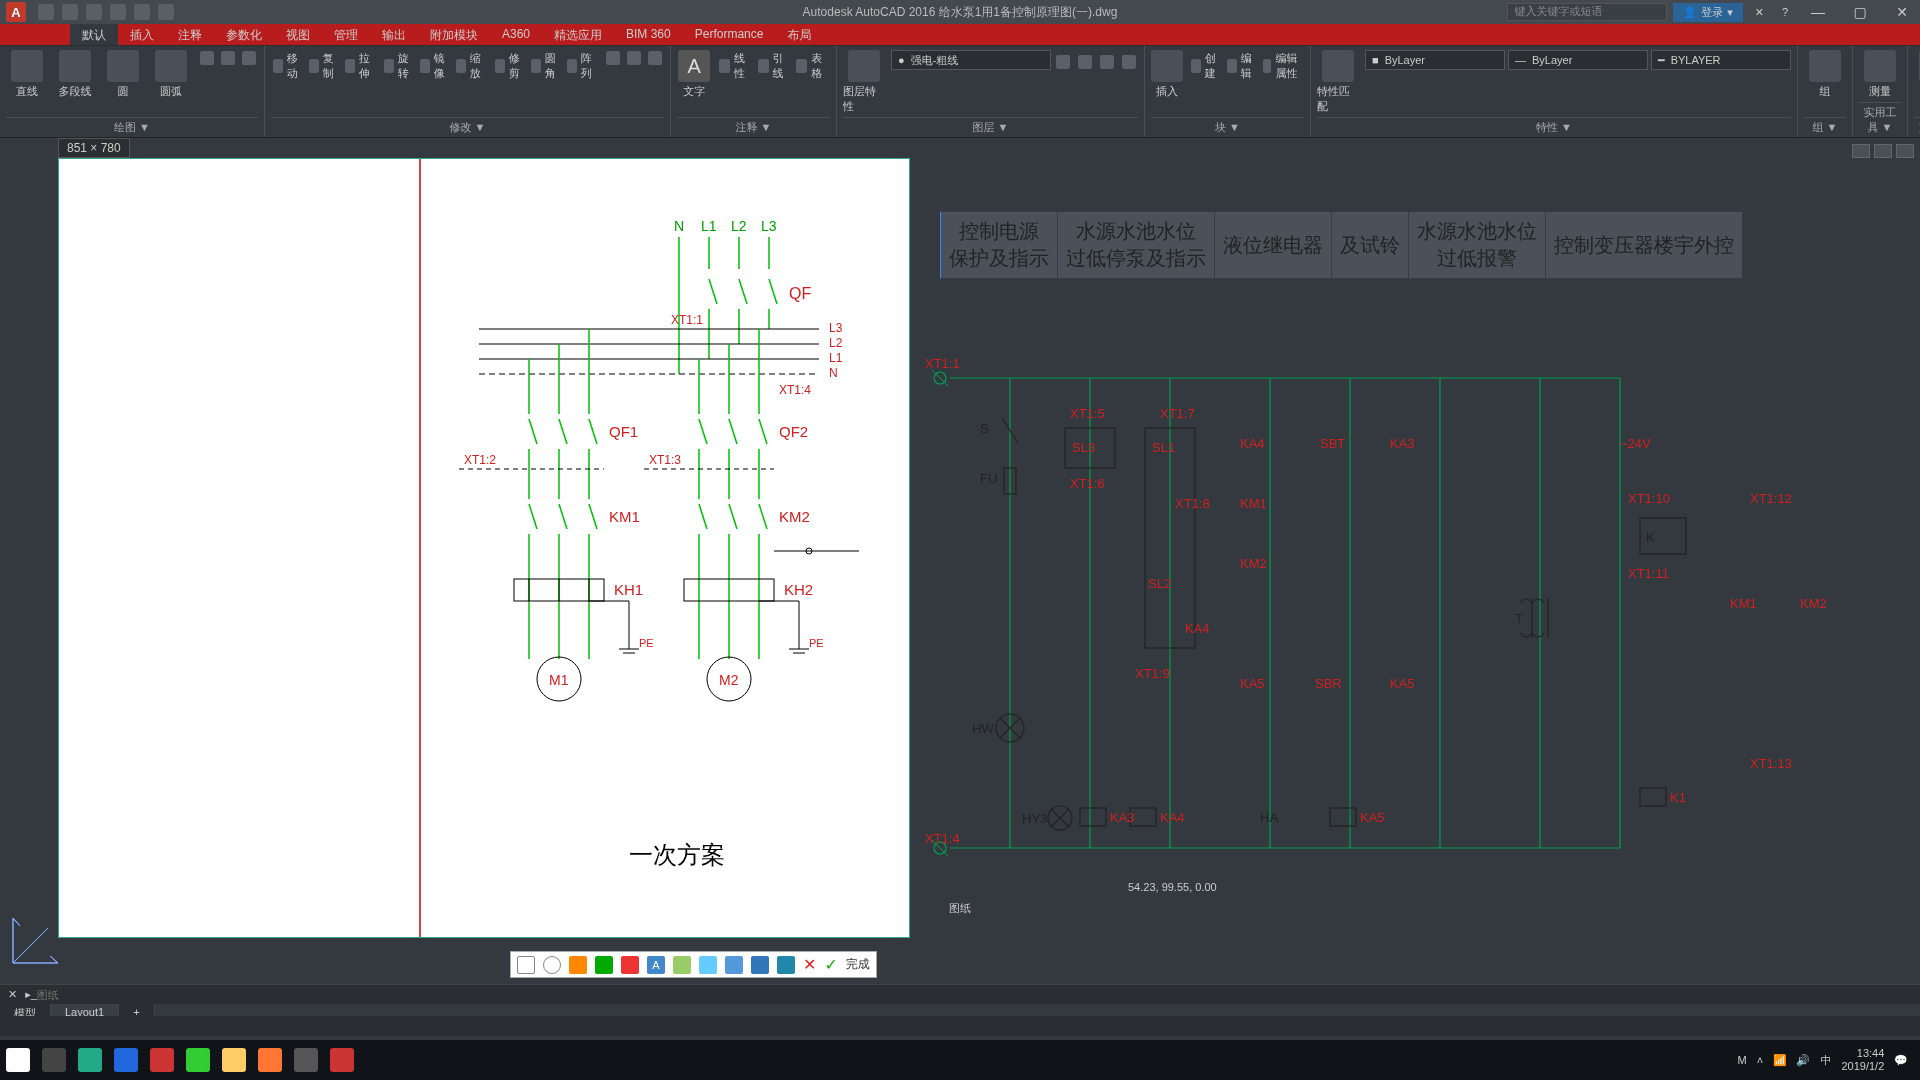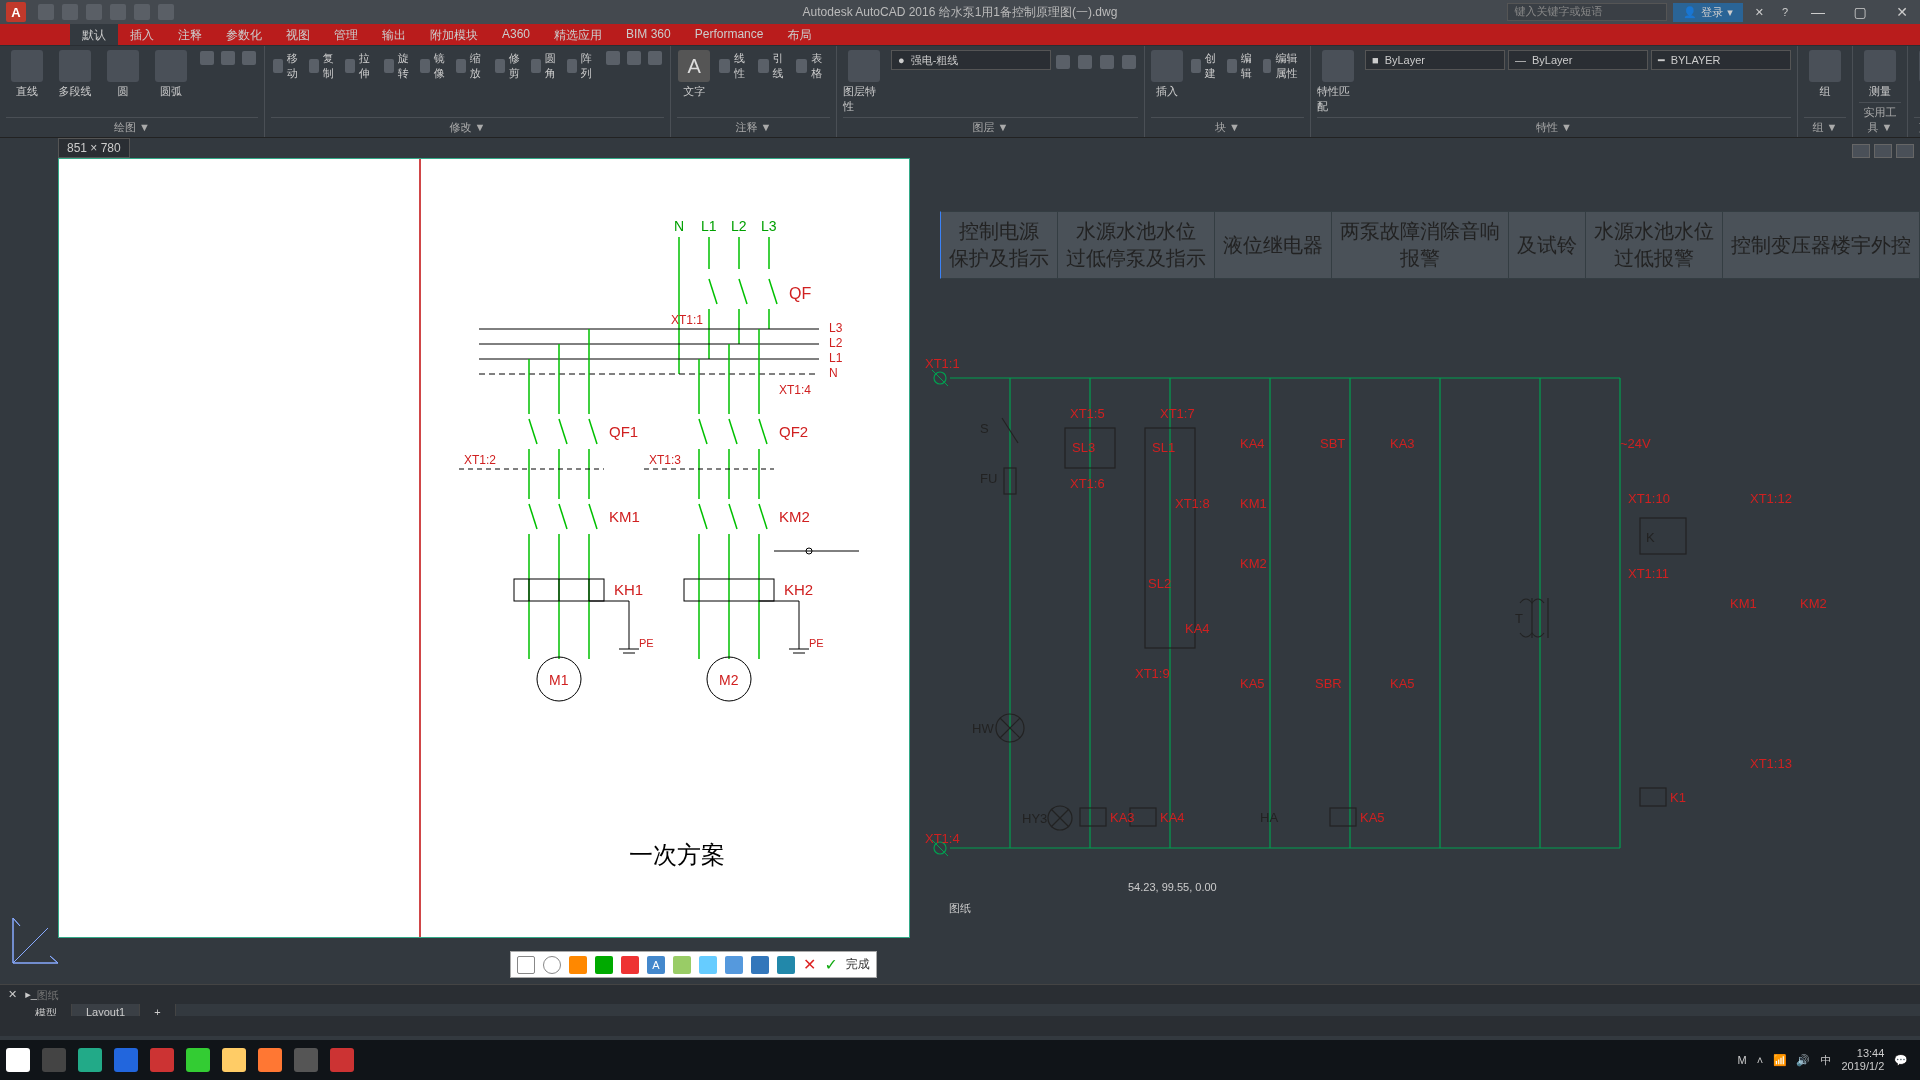--- a/index.html
+++ b/index.html
@@ -71,21 +71,21 @@
 
 .statusbar { position: absolute; bottom: 0; left: 0; right: 0; height: 20px; background: #2a2e33; display: flex; align-items: center; justify-content: flex-end; padding: 0 8px; gap: 8px; font-size: 11px; }
 .statusbar .coords { margin-right: auto; margin-left: 1120px; }
 .statusbar .sb { width: 16px; height: 16px; background: #444; border-radius: 2px; }
 
 
 .taskbar { position: absolute; bottom: -28px; left: 0; right: 0; height: 40px; background: #101418; display: flex; align-items: center; }
 .taskbar { bottom: 0; height: 40px; }
 body { height: 1080px; }
 .statusbar { bottom: 44px; flex-direction: column; }
-.layouttabs { bottom: 58px; padding-left: 21px; }
+.layouttabs { bottom: 58px; }
 .cmdline { bottom: 76px; }
 .drawarea { bottom: 96px; }
 .taskbar .tbicon { width: 36px; height: 36px; display: flex; align-items: center; justify-content: center; border-radius: 2px; }
 .taskbar .tbicon .ic { width: 24px; height: 24px; background: #3a5; border-radius: 3px; }
 .taskbar .tray { margin-left: auto; display: flex; align-items: center; gap: 10px; padding-right: 12px; font-size: 11px; color: #ccc; }
 .taskbar .clock { text-align: right; line-height: 1.2; }
 
 .viewctrl { position: absolute; right: 6px; top: 6px; display: flex; gap: 4px; }
 .viewctrl span { width: 18px; height: 14px; background: #4a5058; border: 1px solid #666; }
 
@@ -472,24 +472,20 @@
     <div class="hdr">
         <span style="white-space:pre">控制电源
 保护及指示</span>
       </div>
     <div class="hdr">
         <span style="white-space:pre">水源水池水位
 过低停泵及指示</span>
       </div>
     <div class="hdr">
         <span>液位继电器</span>
-      </div>
-    <div class="hdr">
-        <span style="white-space:pre">两泵故障消除音响
-报警</span>
       </div>
     <div class="hdr">
         <span>及试铃</span>
       </div>
     <div class="hdr">
         <span style="white-space:pre">水源水池水位
 过低报警</span>
       </div>
     <div class="hdr">
         <span>控制变压器楼宇外控</span>

